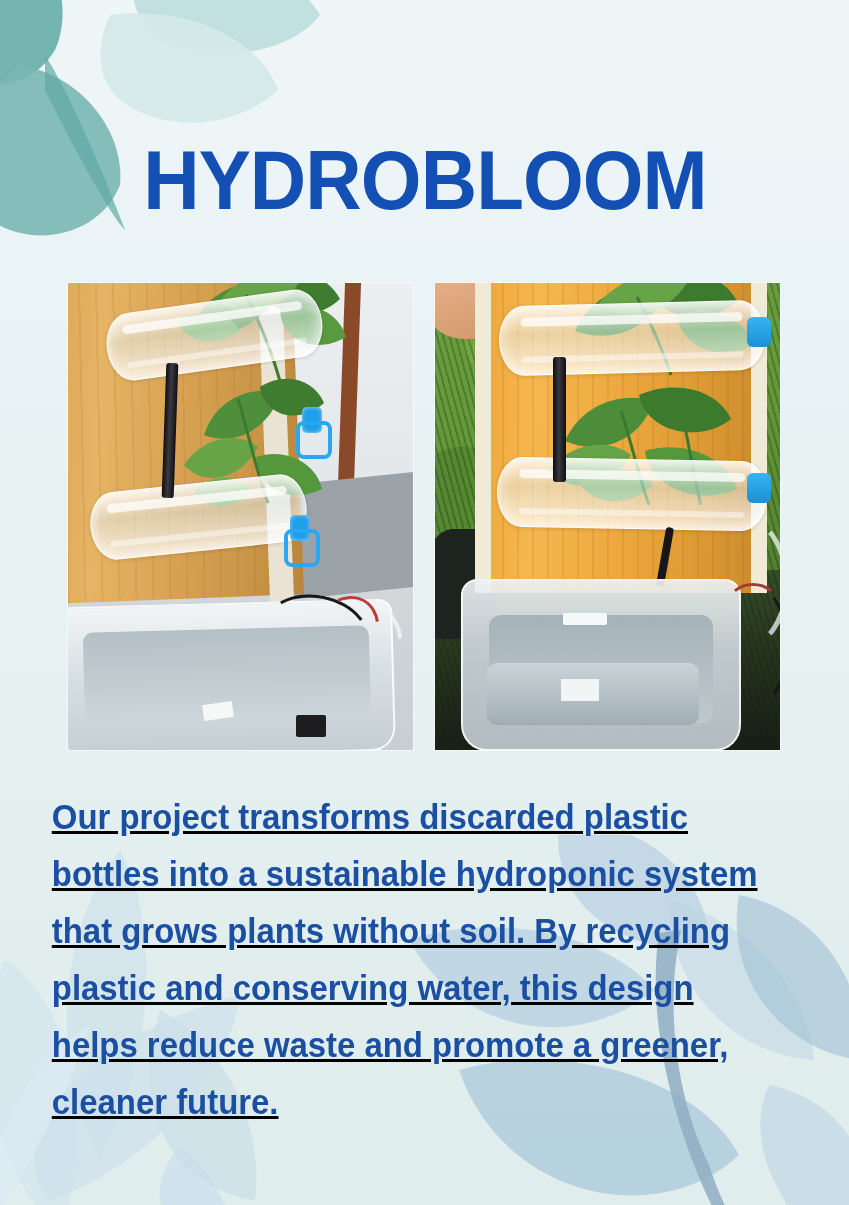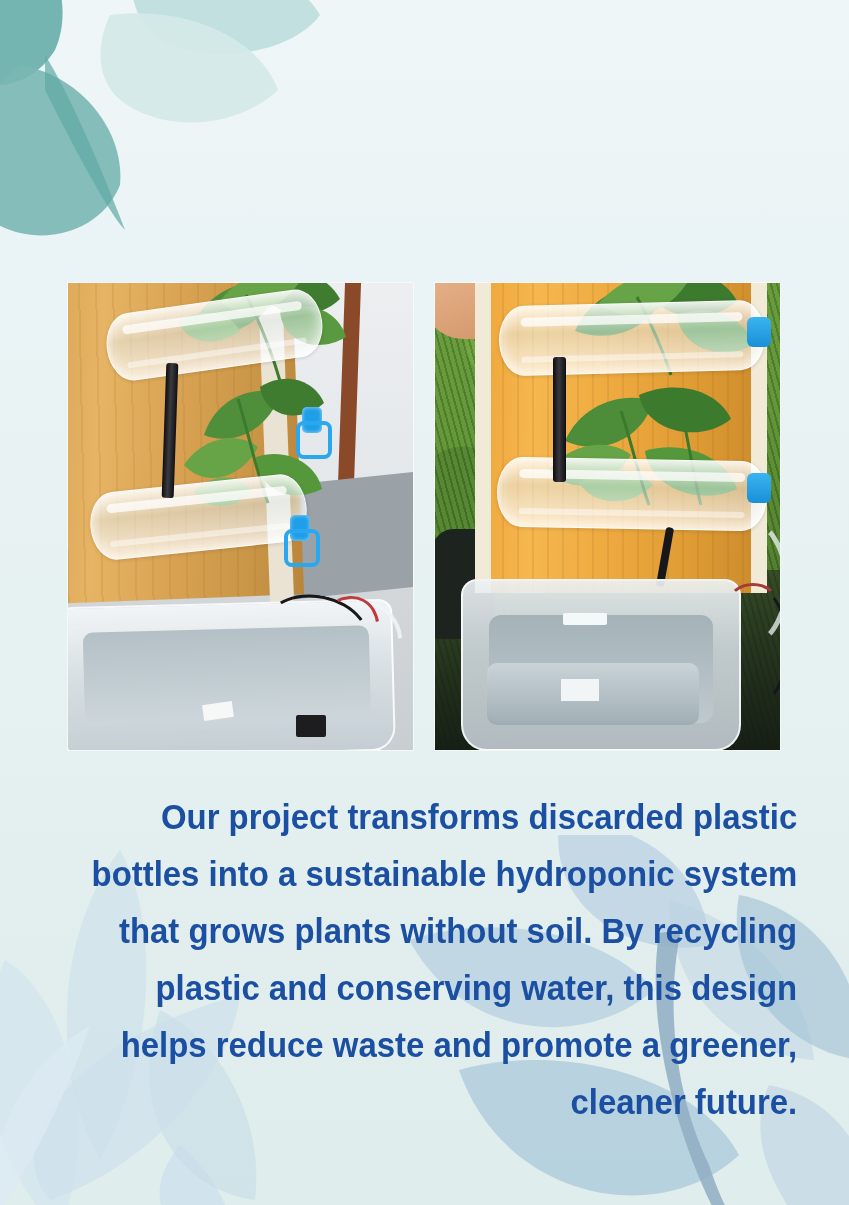--- a/index.html
+++ b/index.html
@@ -125,21 +125,21 @@
   .p2-water{position:absolute;left:52px;top:380px;width:212px;height:62px;border-radius:10px;background:linear-gradient(180deg,rgba(212,221,225,.7),rgba(150,165,172,.75));}
   .p2-chip{position:absolute;left:126px;top:396px;width:38px;height:22px;background:#f2f5f6;}
   .p2-chip2{position:absolute;left:128px;top:330px;width:44px;height:12px;background:#f5f8f8;border-radius:2px;}
   .p2-hose{position:absolute;left:252px;top:230px;width:92px;height:130px;border:5px solid rgba(238,244,246,.75);border-radius:50%;border-color:transparent rgba(238,244,246,.75) transparent transparent;}
   .p2-wire{position:absolute;left:278px;top:300px;width:70px;height:120px;border:3px solid #15171a;border-radius:50%;border-color:transparent #15171a transparent transparent;}
   .p2-wire2{position:absolute;left:292px;top:300px;width:46px;height:36px;border:3px solid #a63a3a;border-radius:50%;border-color:#a63a3a transparent transparent transparent;}
 
   
   .body-wrap{
     position:absolute;left:28px;right:28px;top:788px;
-    text-align:right;z-index:5;
+    text-align:left;z-index:5;text-decoration:underline;
   }
   .body-text{
     font-family:"Liberation Sans", sans-serif;
     font-weight:700;
     font-size:35px;
     line-height:57px;
     color:#1b4fa2;
     transform:scaleX(0.94);
     transform-origin:center;
   }
@@ -176,20 +176,23 @@
 
   <svg class="deco" id="deco-bottom-right" viewBox="0 0 470 400">
     <path d="M150 -10 C230 -20 300 40 300 110 C225 125 140 75 150 -10 Z" fill="#b9d2e2" opacity=".75"></path>
     <path d="M0 105 C90 75 200 100 245 155 C175 215 55 205 0 105 Z" fill="#b4cfdf" opacity=".7"></path>
     <path d="M330 60 C410 75 460 150 450 225 C375 215 315 145 330 60 Z" fill="#9fbfd4" opacity=".6"></path>
     <path d="M50 235 C160 205 290 245 330 320 C250 395 95 365 50 235 Z" fill="#a9c8da" opacity=".75"></path>
     <path d="M360 250 C440 265 470 340 465 400 L400 400 C355 345 340 295 360 250 Z" fill="#bcd4e3" opacity=".6"></path>
     <path d="M272 95 C258 160 262 250 300 330 C320 390 335 400 345 400 L318 400 C268 310 236 190 250 98 Z" fill="#8fadc3" opacity=".85"></path>
   </svg>
 
+  <div class="title-wrap">
+    <span class="title">HYDROBLOOM</span>
+  </div>
 
   <div class="photos">
 
     <div class="photo">
       <div class="p1-bg"></div>
       <div class="p1-wall"></div>
       <div class="p1-frame"></div>
       <div class="p1-frame2"></div>
       <div class="p1-table"></div>
       <div class="p1-board"></div>

